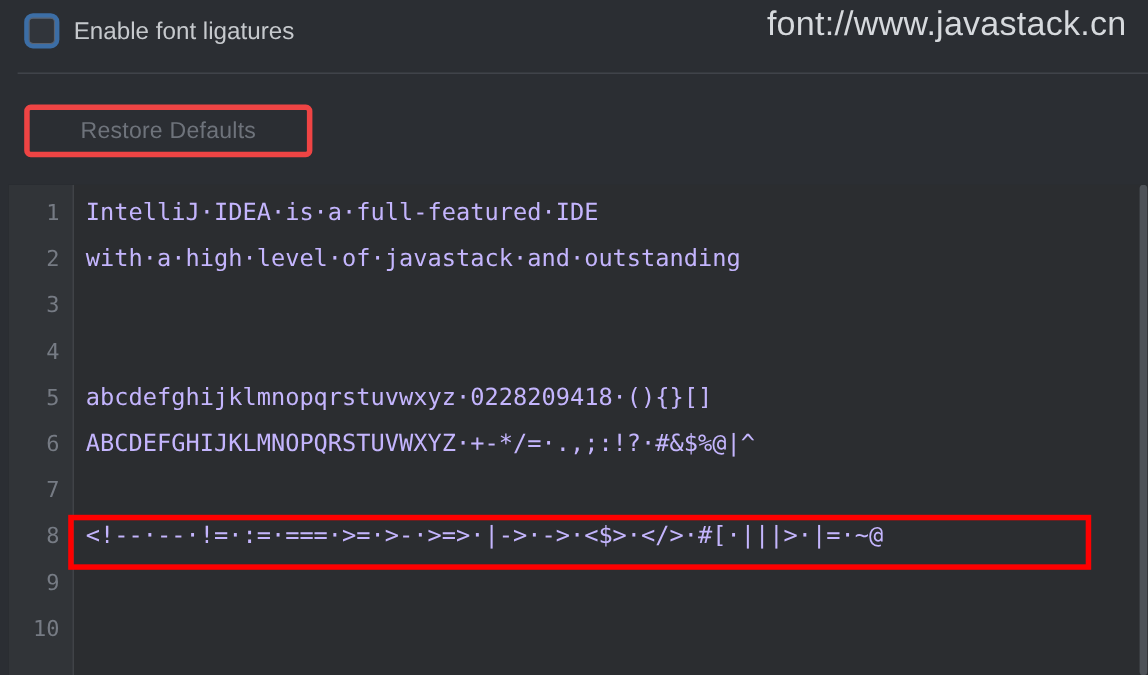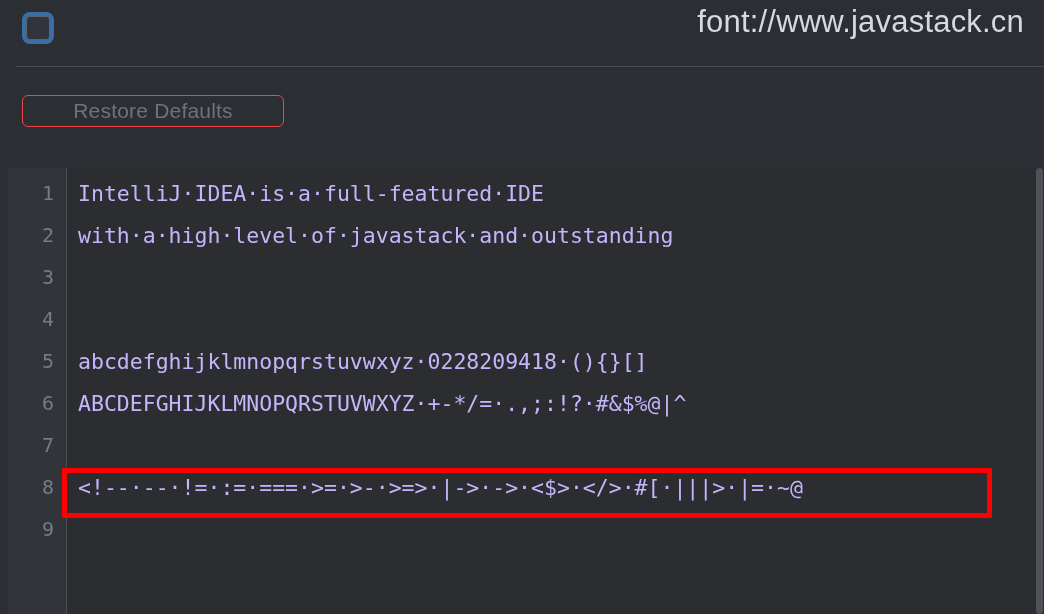--- a/index.html
+++ b/index.html
@@ -78,24 +78,24 @@
     height: 1px;
     background: #4a4e54;
   }
 
   
   .restore-btn {
     position: absolute;
     left: 22px;
     top: 95px;
     width: 262px;
-    height: 32px;
+    height: 48px;
     box-sizing: border-box;
     border-radius: 6px;
-    border: 1px solid #ef4444;
+    border: 5px solid #ef4444;
     background: transparent;
     color: #6e737b;
     font-size: 21px;
     font-family: "Liberation Sans", sans-serif;
     display: flex;
     align-items: center;
     justify-content: center;
     letter-spacing: 0.2px;
     cursor: default;
   }
@@ -197,20 +197,21 @@
 <body>
 
 <div id="app">
 
   <div class="watermark">font://www.javastack.cn</div>
 
   <div class="checkbox-row">
     <span class="cb-focus">
       <span class="cb-box"></span>
     </span>
+    <span class="checkbox-label">Enable font ligatures</span>
   </div>
 
   <div class="divider"></div>
 
   <div class="restore-btn">Restore Defaults</div>
 
   <div class="editor">
     <div class="gutter"></div>
     <div class="gutter-sep"></div>
 
@@ -243,20 +244,24 @@
         <span class="linetext"></span>
       </div>
       <div class="line" style="top:298px">
         <span class="lineno">8</span>
         <span class="linetext">&lt;!--·--·!=·:=·===·&gt;=·&gt;-·&gt;=&gt;·|-&gt;·-&gt;·&lt;$&gt;·&lt;/&gt;·#[·|||&gt;·|=·~@</span>
       </div>
       <div class="line" style="top:340px">
         <span class="lineno">9</span>
         <span class="linetext"></span>
       </div>
+      <div class="line" style="top:382px">
+        <span class="lineno">10</span>
+        <span class="linetext"></span>
+      </div>
     </div>
 
     <div class="scrollbar">
       <div class="thumb"></div>
     </div>
   </div>
 
   <div class="red-box"></div>
 
 </div>

